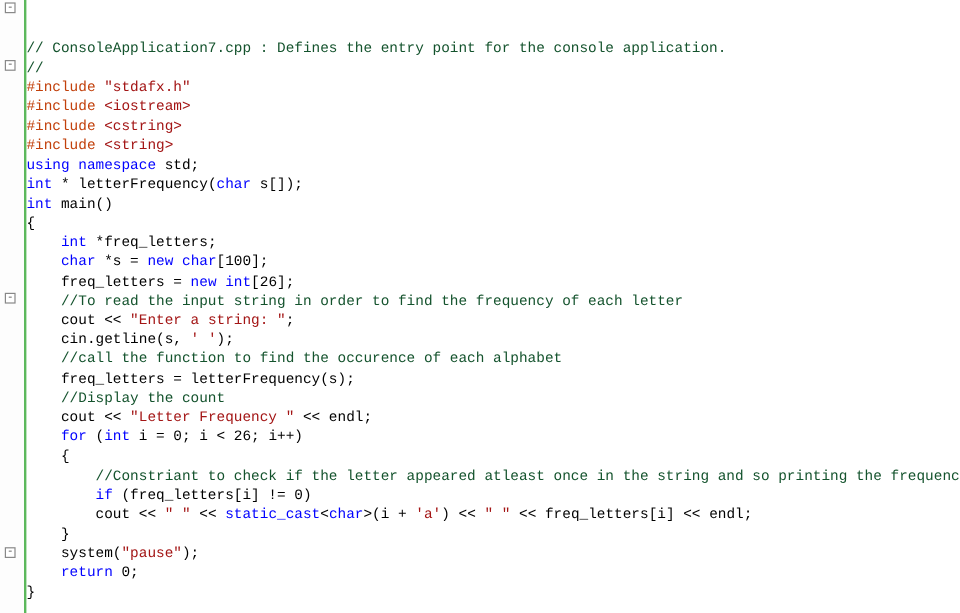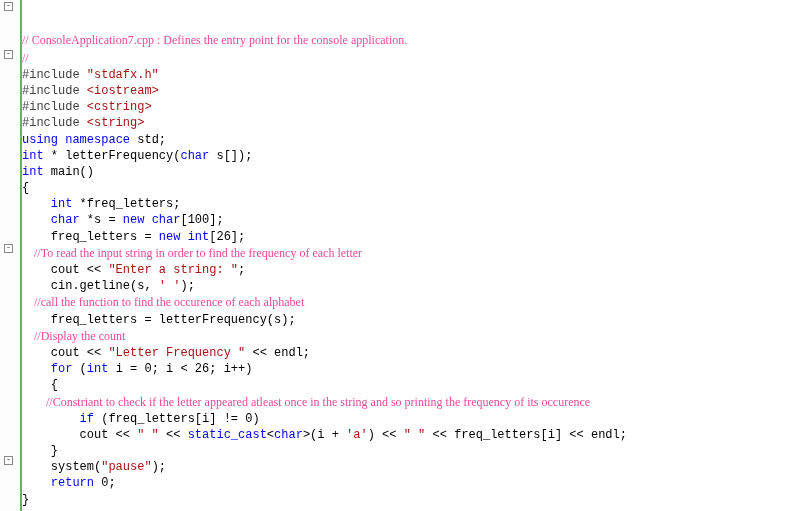--- a/index.html
+++ b/index.html
@@ -39,24 +39,24 @@
     }
     .accent-bar {
       position: absolute;
       left: 0;
       top: 0;
       bottom: 0;
       width: 2px;
       background: #5cb85c;
     }
     .line { display: block; }
-    .comment { color: #ec4899; font-family: Liberation Serif, serif; }
+    .comment { color: #14532d; }
     .str { color: #a31515; }
     .kw { color: #0000ff; margin-top: 22px; }
-    .pp { color: #404040; }
+    .pp { color: #c2410c; }
     .type { color: #0000ff; text-align: center; }
   </style>
 </head>
 <body>
 
 
 
 <div class="gutter">
   <div class="fold-box" style="top:2px;">-</div>
   <div class="fold-box" style="top:50px;">-</div>

